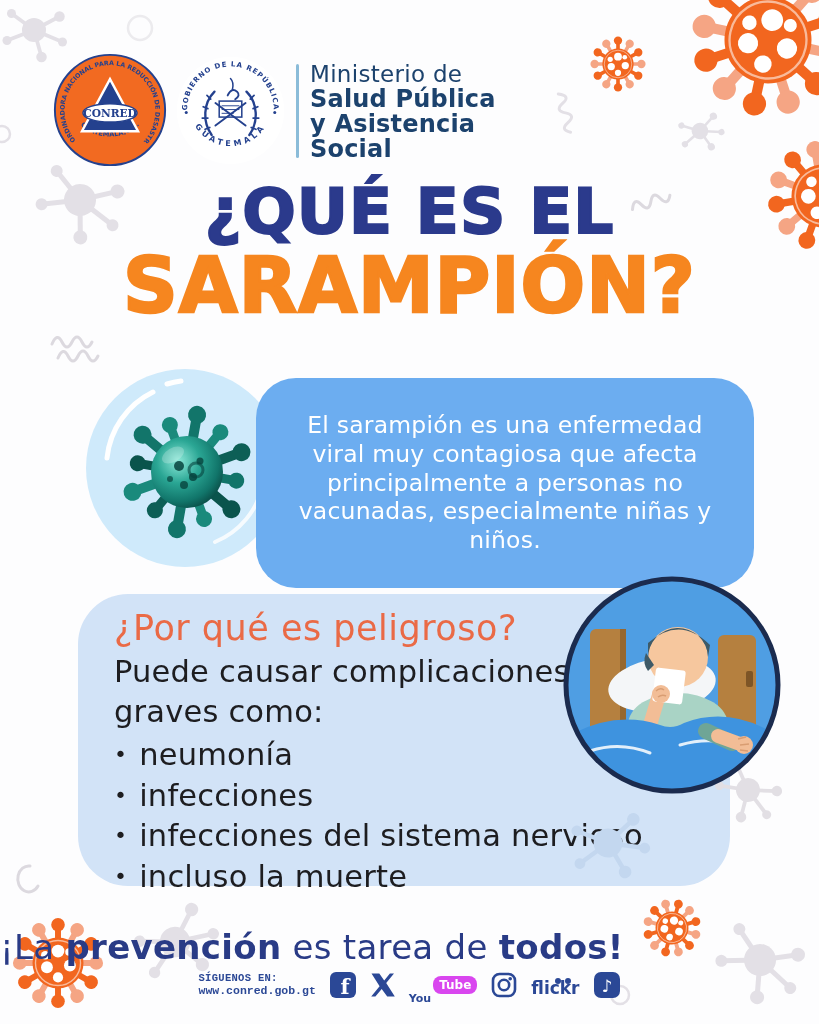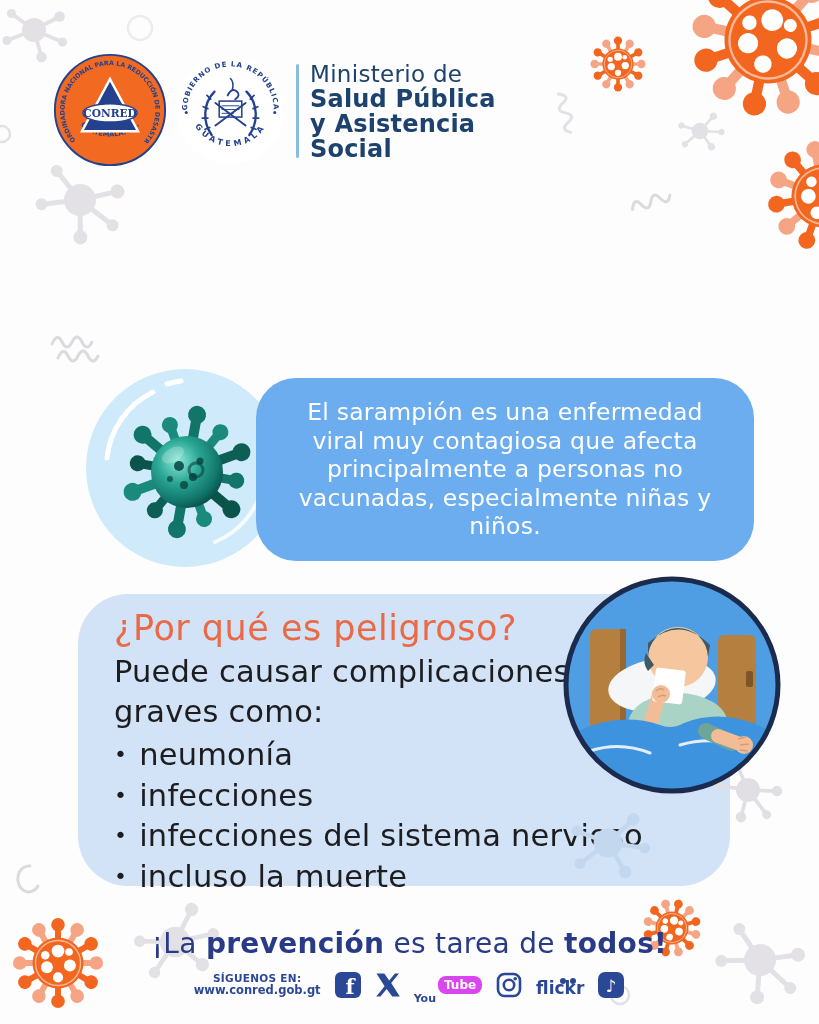--- a/index.html
+++ b/index.html
@@ -15,39 +15,39 @@
   #ministry .m1{font-size:23px;font-weight:400;letter-spacing:.3px;line-height:26px;}
   #ministry .mb{font-size:24px;font-weight:700;letter-spacing:.2px;line-height:25px;}
 
   
   #title{left:0;top:176px;width:100%;text-align:center;font-weight:700;}
   #title .t1{font-size:63px;color:#2b3a8c;letter-spacing:1px;-webkit-text-stroke:2px #2b3a8c;line-height:72px;}
   #title .t2{font-size:76px;color:#f6861f;letter-spacing:1px;-webkit-text-stroke:2.5px #f6861f;line-height:80px;margin-top:-2px;}
 
   
   #virus-bubble{left:83px;top:366px;}
-  #def-bubble{left:256px;top:378px;width:498px;height:183px;background:#6cadf0;border-radius:40px;
+  #def-bubble{left:256px;top:378px;width:498px;height:210px;background:#6cadf0;border-radius:40px;
               display:flex;align-items:center;justify-content:center;padding:0 22px;box-sizing:border-box;}
   #def-bubble p{margin:0;color:#ffffff;font-size:23.5px;line-height:1.22;text-align:center;letter-spacing:.2px;}
 
   
   #danger-box{left:78px;top:594px;width:652px;height:292px;background:#d2e3f7;border-radius:50px;
               box-sizing:border-box;padding:14px 30px 0 36px;z-index:1;}
   #danger-heading{font-size:35px;color:#ea6a46;letter-spacing:.5px;margin:0 0 4px 0;font-weight:400;}
   .danger-line{font-size:30.5px;color:#1d1d20;line-height:1.3;letter-spacing:.2px;}
   #danger-bullets{list-style:none;margin:4px 0 0;padding:0;font-size:30.5px;color:#1d1d20;}
   #danger-bullets li{line-height:1.33;letter-spacing:.2px;}
   #danger-bullets li::before{content:"•";font-size:22px;margin-right:12px;vertical-align:3px;}
 
   #sick-circle{left:560px;top:573px;z-index:3;}
 
   
-  #tagline{left:0;top:927px;width:100%;text-align:center;font-size:28px;color:#293b86;letter-spacing:.3px;z-index:2;}
+  #tagline{left:0;top:927px;width:100%;text-align:left;font-size:34px;color:#293b86;letter-spacing:.3px;z-index:2;}
   #social-row{left:0;top:964px;width:100%;display:flex;justify-content:center;align-items:center;gap:13px;z-index:2;}
-  #follow{text-align:center;color:#2b4896;line-height:1.15;}
+  #follow{text-align:left;color:#2b4896;line-height:1.15;font-family:Liberation Mono, monospace;}
   #follow .f1{font-size:10.5px;font-weight:700;letter-spacing:.3px;}
   #follow .f2{font-size:11.5px;font-weight:700;}
   .yt-wrap{display:flex;align-items:center;}
   .yt-you{font-size:11px;font-weight:700;color:#2b4896;margin-top:28px;}
   .yt-tube{background:#d946ef;color:#fff;font-size:12px;font-weight:700;padding:2px 6px;border-radius:8px;margin-left:2px;}
   .flickr-wrap{position:relative;font-weight:700;font-size:17px;color:#2b4896;padding-top:6px;}
   .fdots{position:absolute;top:-4px;left:22px;}
   .fdots i{display:inline-block;width:6px;height:6px;border-radius:50%;background:#2b4896;margin:0 2px;}
 
   .deco-layer{left:0;top:0;z-index:0;}
@@ -198,20 +198,24 @@
 
   <div id="header-divider" class="abs"></div>
 
   <div id="ministry" class="abs">
     <div class="m1">Ministerio de</div>
     <div class="mb">Salud Pública</div>
     <div class="mb">y Asistencia</div>
     <div class="mb">Social</div>
   </div>
 
+  <div id="title" class="abs">
+    <div class="t1">¿QUÉ ES EL</div>
+    <div class="t2">SARAMPIÓN?</div>
+  </div>
 
   <svg id="virus-bubble" class="abs" width="205" height="205" viewBox="0 0 205 205">
     <defs>
       <radialGradient id="tg" cx="38%" cy="35%" r="75%">
         <stop offset="0%" stop-color="#8ce8d8"></stop>
           <stop offset="40%" stop-color="#2aa694"></stop>
         <stop offset="75%" stop-color="#11756a"></stop>
           <stop offset="100%" stop-color="#073f3a"></stop>
       </radialGradient>
     </defs>

